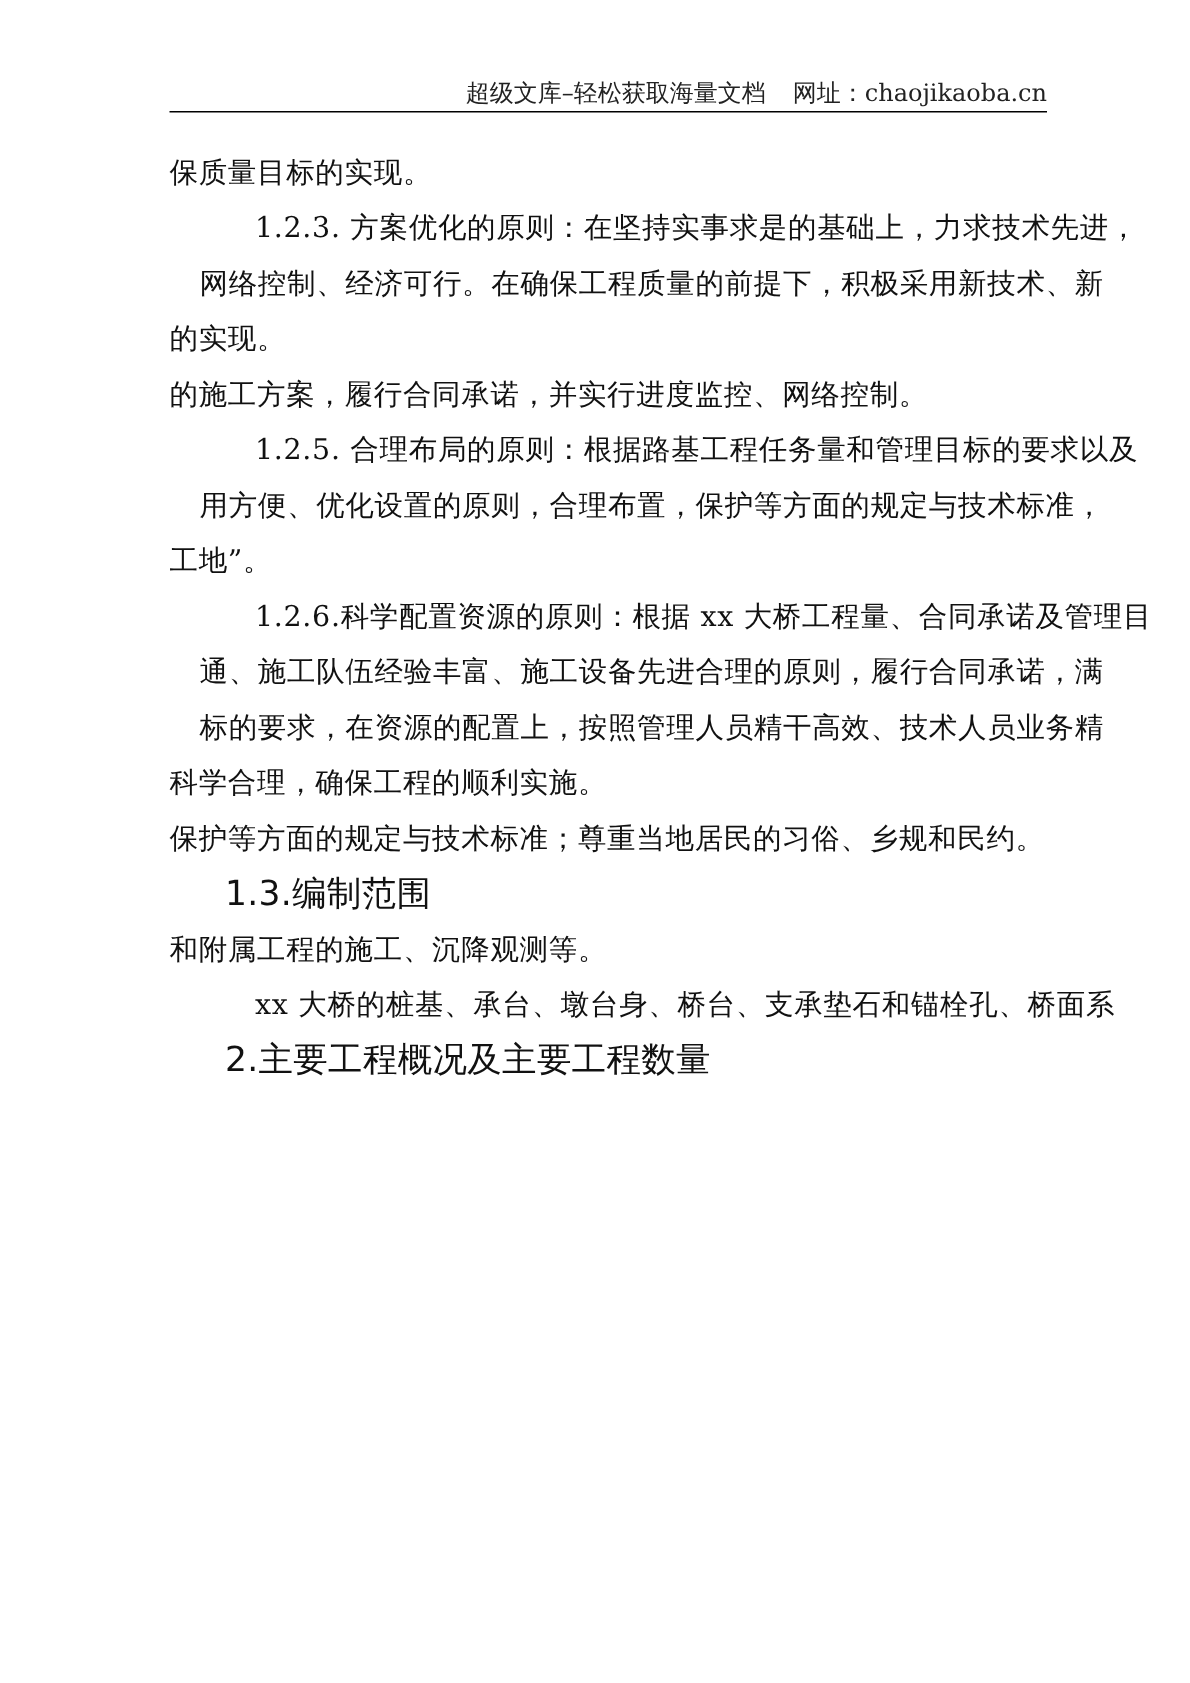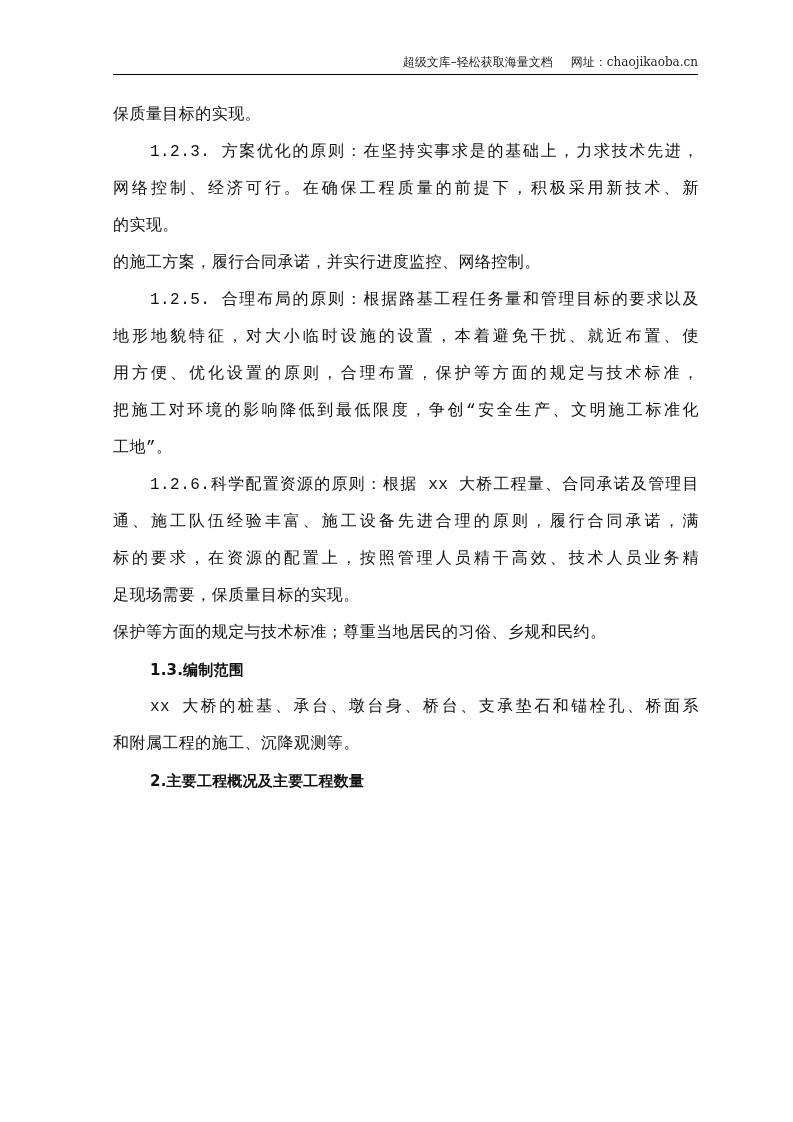--- a/index.html
+++ b/index.html
@@ -1,58 +1,56 @@
 <!DOCTYPE html>
 <html><head>
 <meta charset="utf-8">
 <style>
   html, body { margin: 0; padding: 0; background: #ffffff; }
   body { width: 793px; height: 1122px; position: relative; overflow: hidden;
          font-family: "DejaVu Serif", "Liberation Serif", serif; color: #111; }
   .header { position: absolute; left: 113px; top: 55px; width: 585px; height: 19px;
             border-bottom: 1.2px solid #000; text-align: right;
-            font-size: 12px; line-height: 14px; color: #222; }
+            font-size: 16px; line-height: 14px; color: #222; }
   .header span { display: inline-block; }
   .header .gap { width: 18px; }
   .content { position: absolute; left: 113px; top: 97px; width: 586px; }
-  .line { height: 37px; line-height: 37px; font-size: 16px; white-space: nowrap;
-          letter-spacing: 0.45px; font-family: Liberation Mono, monospace; }
+  .line { height: 37px; line-height: 37px; font-size: 19px; white-space: nowrap;
+          letter-spacing: 0.45px; }
   .indent { padding-left: 37px; }
-  .heading { font-weight: bold; font-family: "DejaVu Sans", "Liberation Sans", sans-serif;
-             font-size: 15px; letter-spacing: 0.2px; }
-  .justify { text-align: justify; text-align-last: justify; }
+  .heading { font-weight: normal; font-family: "DejaVu Sans", "Liberation Sans", sans-serif;
+             font-size: 23px; letter-spacing: 0.2px; }
+  .justify { text-align: justify; text-align-last: justify; margin-left: 20px; }
 </style>
 </head>
 <body>
 
 <div class="header">
   <span>超级文库–轻松获取海量文档</span><span class="gap"></span><span>网址：chaojikaoba.cn</span>
 </div>
 
 <div class="content">
 
   <div class="line">保质量目标的实现。</div>
 
   <div class="line indent justify">1.2.3. 方案优化的原则：在坚持实事求是的基础上，力求技术先进，</div>
   <div class="line justify">网络控制、经济可行。在确保工程质量的前提下，积极采用新技术、新</div>
   <div class="line">的实现。</div>
 
   <div class="line">的施工方案，履行合同承诺，并实行进度监控、网络控制。</div>
 
   <div class="line indent justify">1.2.5. 合理布局的原则：根据路基工程任务量和管理目标的要求以及</div>
-  <div class="line justify">地形地貌特征，对大小临时设施的设置，本着避免干扰、就近布置、使</div>
   <div class="line justify">用方便、优化设置的原则，合理布置，保护等方面的规定与技术标准，</div>
-  <div class="line justify">把施工对环境的影响降低到最低限度，争创“安全生产、文明施工标准化</div>
   <div class="line">工地”。</div>
 
   <div class="line indent justify">1.2.6.科学配置资源的原则：根据 xx 大桥工程量、合同承诺及管理目</div>
   <div class="line justify">通、施工队伍经验丰富、施工设备先进合理的原则，履行合同承诺，满</div>
   <div class="line justify">标的要求，在资源的配置上，按照管理人员精干高效、技术人员业务精</div>
-  <div class="line">足现场需要，保质量目标的实现。</div>
+  <div class="line">科学合理，确保工程的顺利实施。</div>
 
   <div class="line">保护等方面的规定与技术标准；尊重当地居民的习俗、乡规和民约。</div>
 
   <div class="line indent heading">1.3.编制范围</div>
+  <div class="line">和附属工程的施工、沉降观测等。</div>
   <div class="line indent justify">xx 大桥的桩基、承台、墩台身、桥台、支承垫石和锚栓孔、桥面系</div>
-  <div class="line">和附属工程的施工、沉降观测等。</div>
 
   <div class="line indent heading">2.主要工程概况及主要工程数量</div>
 </div>
 
 </body></html>

